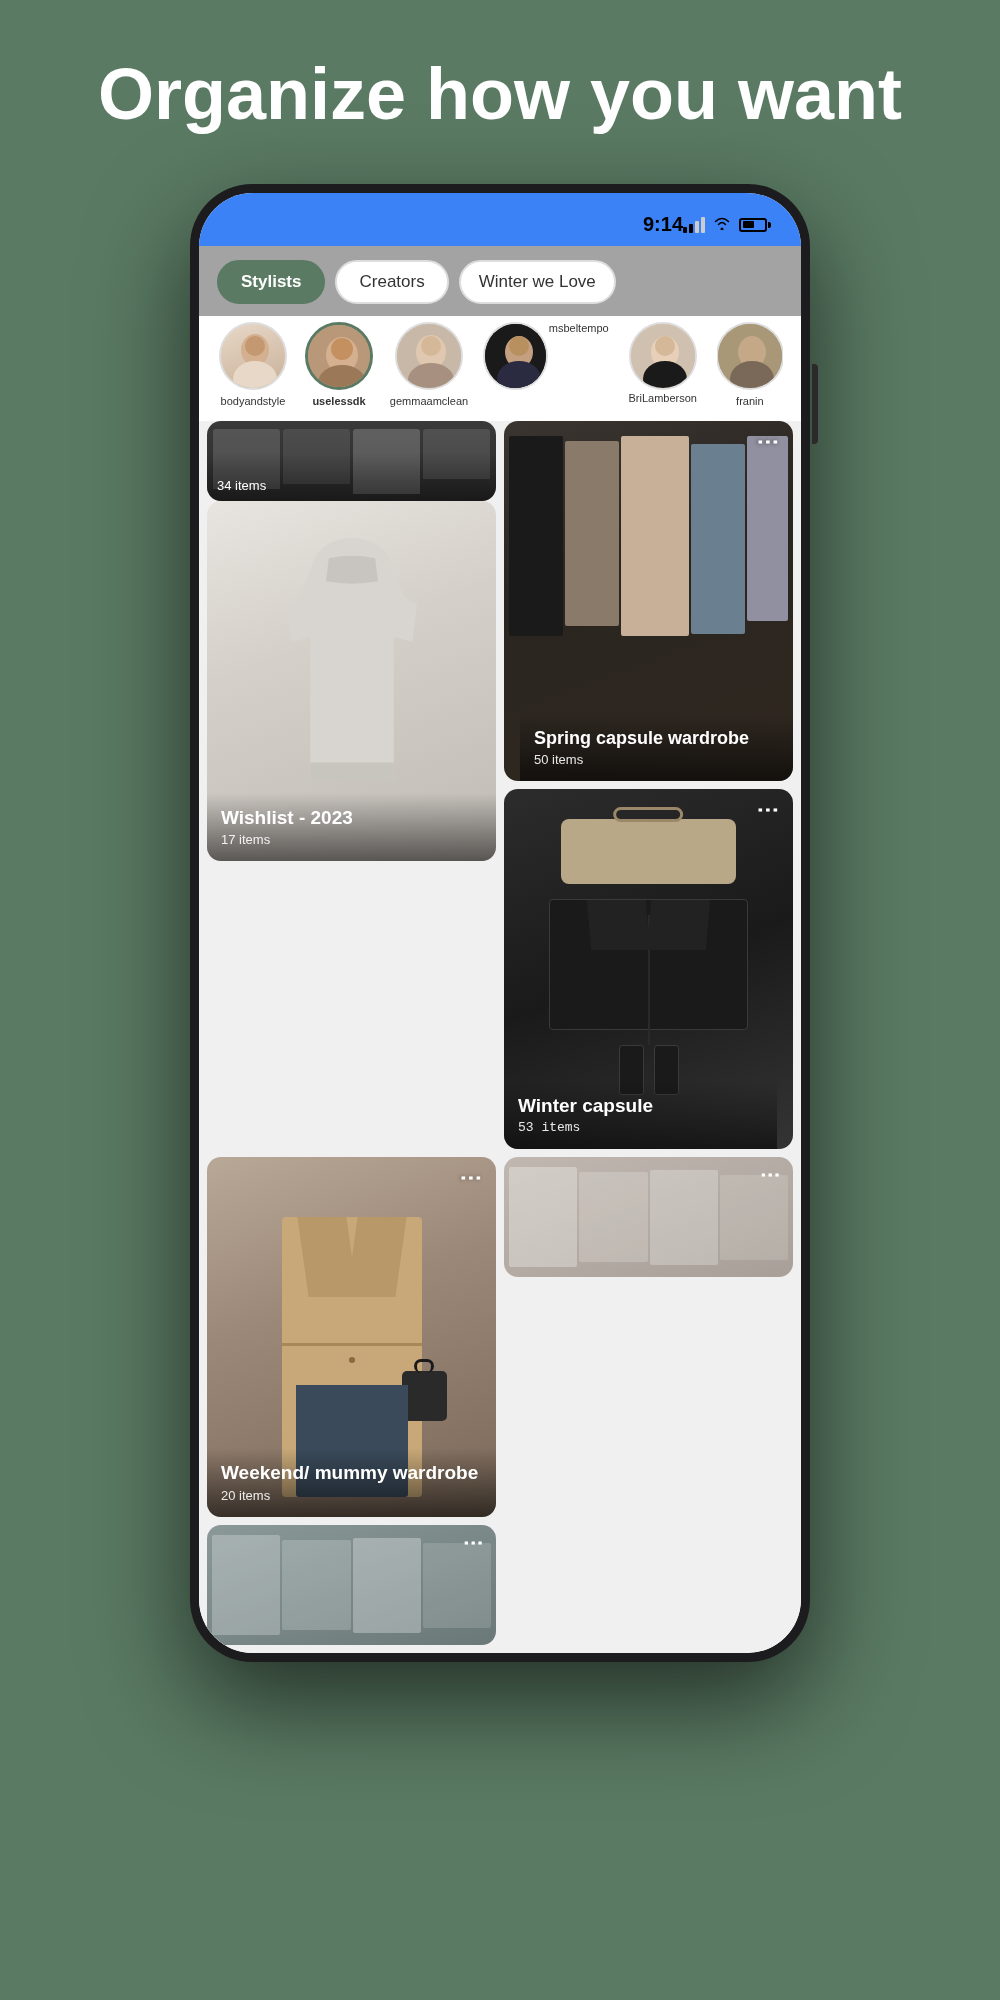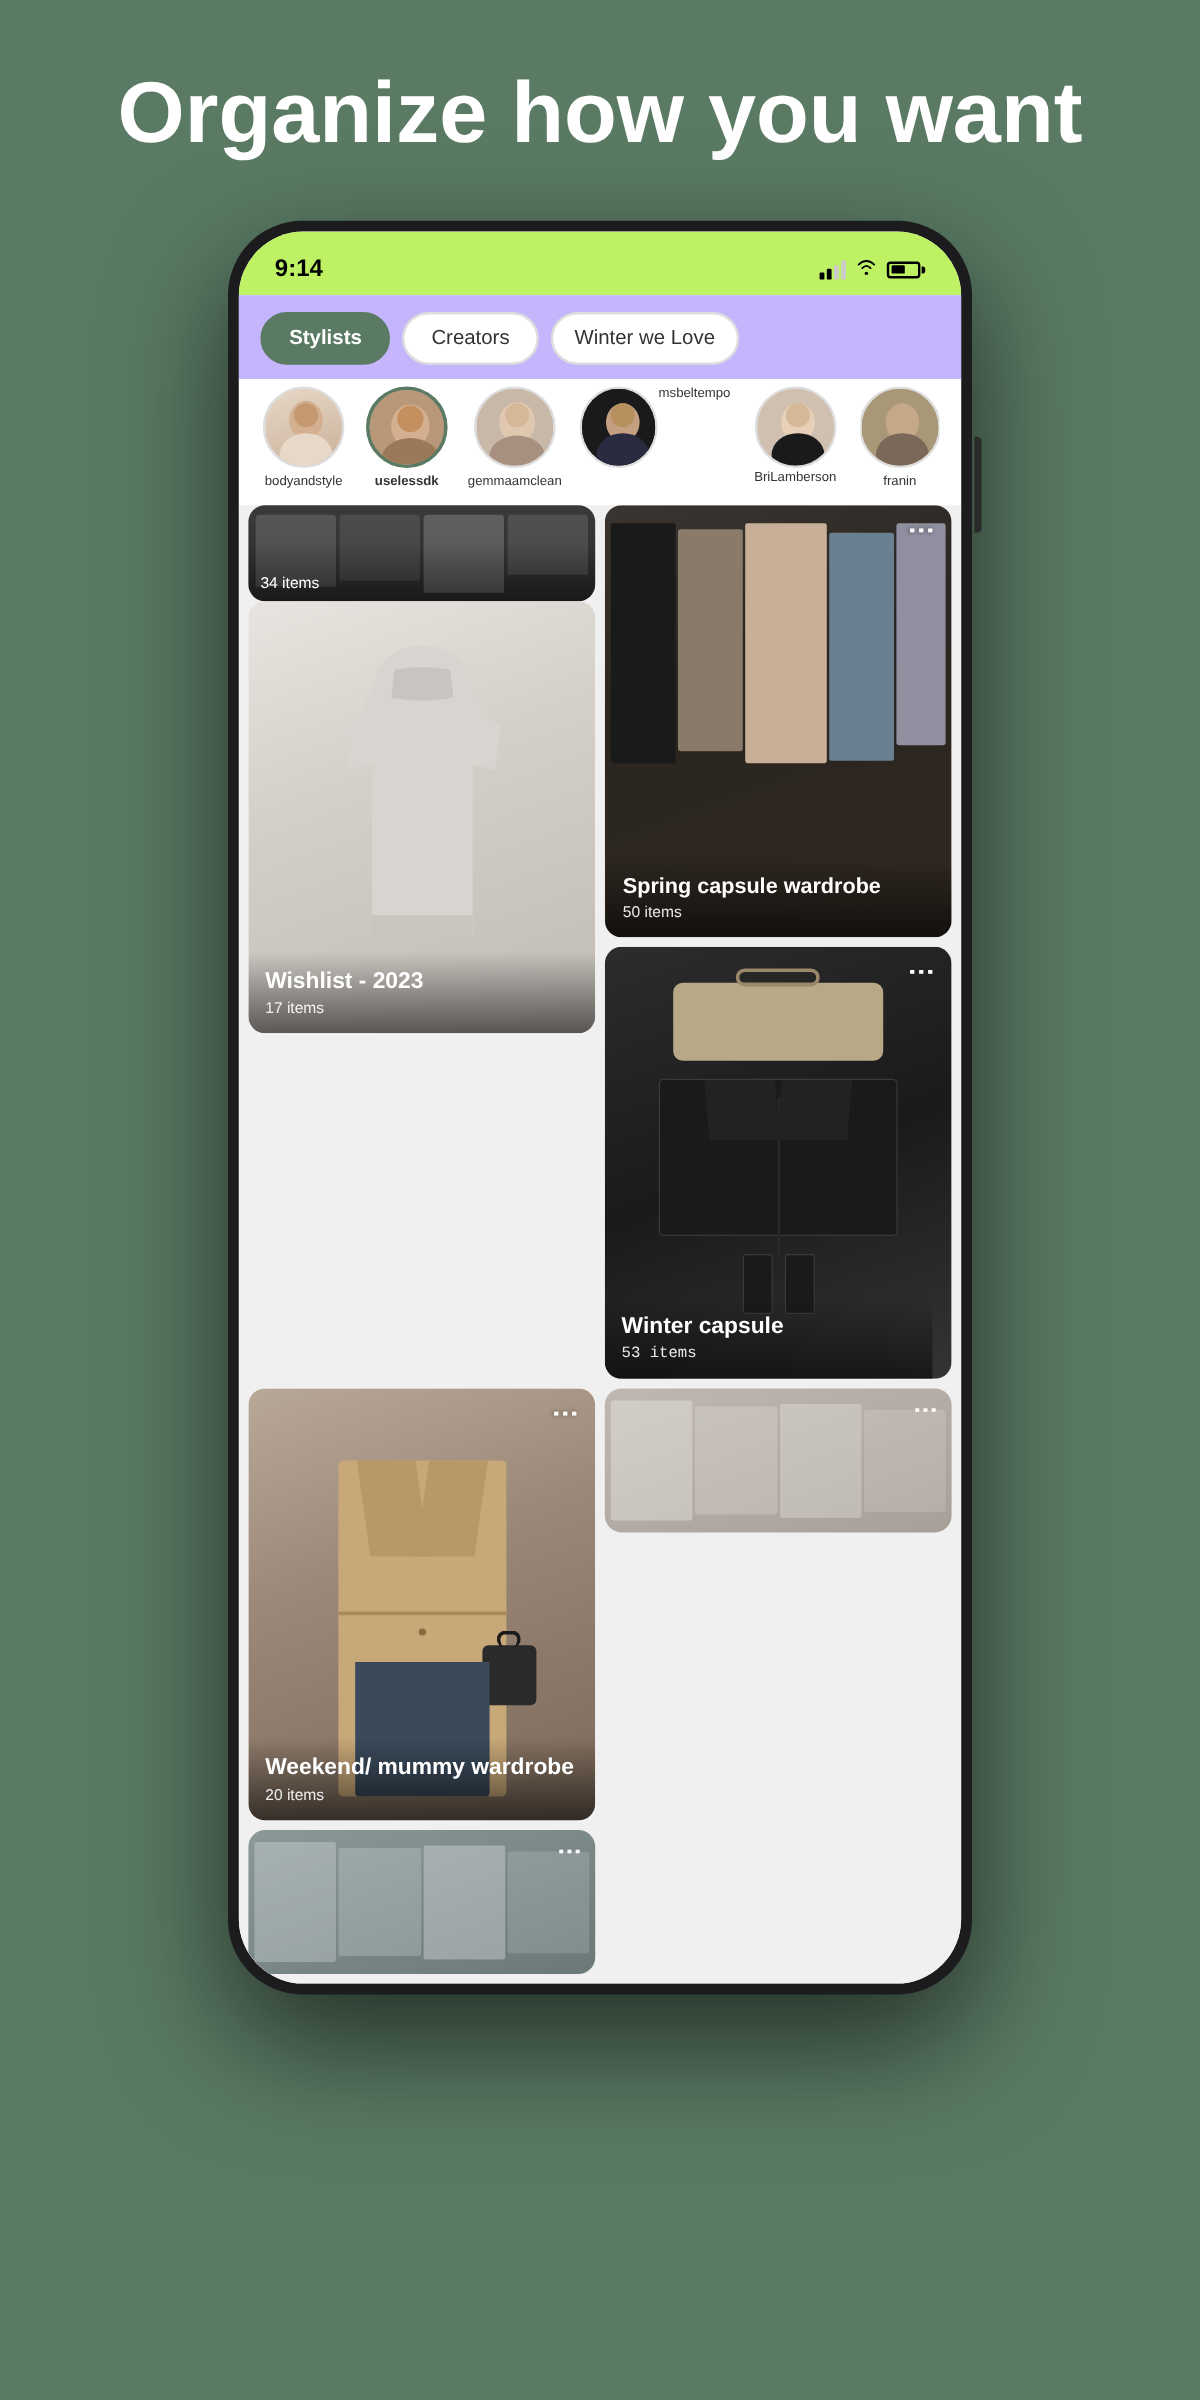--- a/index.html
+++ b/index.html
@@ -19,21 +19,21 @@
   <h1 style="color:white; font-size:72px; font-weight:800; line-height:1.1; font-family:-apple-system,BlinkMacSystemFont,'Segoe UI',sans-serif;">Organize how you want</h1>
 </div>
 
 <div style="display:flex; justify-content:center; margin-top:20px;">
   <div style="width:620px; background:#1c1c1e; border-radius:62px; padding:9px; box-shadow:0 40px 100px rgba(0,0,0,0.6); position:relative;">
 
     <div style="position:absolute; right:-8px; top:180px; width:6px; height:80px; background:#2a2a2a; border-radius:0 4px 4px 0;"></div>
 
     <div style="background:white; border-radius:54px; overflow:hidden; position:relative;">
 
-      <div style="display:flex; justify-content:space-between; align-items:center; padding:20px 30px 10px; background:#bef264;">
+      <div style="display:flex; justify-content:flex-end; align-items:center; padding:20px 30px 10px; background:#3b82f6;">
         <span style="font-size:20px; font-weight:600; color:#000; font-family:-apple-system,sans-serif;">9:14</span>
         <div style="display:flex; align-items:center; gap:8px;">
 
           <div style="display:flex; align-items:flex-end; gap:2px; height:16px;">
             <div style="width:4px; height:6px; background:#000; border-radius:1px;"></div>
             <div style="width:4px; height:9px; background:#000; border-radius:1px;"></div>
             <div style="width:4px; height:12px; background:#ccc; border-radius:1px;"></div>
             <div style="width:4px; height:16px; background:#ccc; border-radius:1px;"></div>
           </div>
 
@@ -48,21 +48,21 @@
 
           <div style="display:flex; align-items:center; gap:1px;">
             <div style="width:28px; height:14px; border:2px solid #000; border-radius:3px; padding:1.5px; position:relative;">
               <div style="width:55%; height:100%; background:#000; border-radius:1px;"></div>
             </div>
             <div style="width:3px; height:6px; background:#000; border-radius:0 2px 2px 0;"></div>
           </div>
         </div>
       </div>
 
-      <div style="display:flex; gap:10px; padding:14px 18px 12px; background:#c4b5fd;">
+      <div style="display:flex; gap:10px; padding:14px 18px 12px; background:#a3a3a3;">
         <button style="padding:10px 22px; border-radius:30px; font-size:17px; font-weight:600; cursor:pointer; border:2px solid #5a7a63; background:#5a7a63; color:white; font-family:-apple-system,sans-serif;">Stylists</button>
         <button style="padding:10px 22px; border-radius:30px; font-size:17px; font-weight:500; cursor:pointer; border:2px solid #ddd; background:white; color:#333; font-family:-apple-system,sans-serif;">Creators</button>
         <button style="padding:10px 18px; border-radius:30px; font-size:17px; font-weight:500; cursor:pointer; border:2px solid #ddd; background:white; color:#333; font-family:-apple-system,sans-serif;">Winter we Love</button>
       </div>
 
       <div style="display:flex; gap:14px; padding:6px 18px 14px; background:white; overflow:hidden;">
 
         <div style="display:flex; flex-direction:column; align-items:center; gap:5px; min-width:72px;">
           <div style="width:68px; height:68px; border-radius:50%; border:2px solid #ddd; overflow:hidden; background:linear-gradient(160deg, #e8d8c8, #c8b098);">
             <svg viewBox="0 0 68 68" width="68" height="68">
@@ -154,21 +154,21 @@
 
             <div style="display:flex; gap:2px; padding:15px 5px 0; height:70%; align-items:flex-start;">
               <div style="flex:0.8; height:200px; background:#1a1a1a; border-radius:2px;"></div>
               <div style="flex:0.8; height:185px; background:#8a7a6a; border-radius:2px; margin-top:5px;"></div>
               <div style="flex:1; height:200px; background:#c8b098; border-radius:2px;"></div>
               <div style="flex:0.8; height:190px; background:#6a8090; border-radius:2px; margin-top:8px;"></div>
               <div style="flex:0.6; height:185px; background:#9090a0; border-radius:2px;"></div>
             </div>
           </div>
           <div style="position:absolute; top:10px; right:12px; color:white; font-size:22px; font-weight:900; text-shadow:0 1px 4px rgba(0,0,0,0.6); cursor:pointer; writing-mode:vertical-rl; letter-spacing:2px;">⋮</div>
-          <div style="position:absolute; bottom:0; left:1px; right:0; padding:14px; background:linear-gradient(transparent, rgba(0,0,0,0.6));">
+          <div style="position:absolute; bottom:0; left:16px; right:0; padding:14px; background:linear-gradient(transparent, rgba(0,0,0,0.6));">
             <div style="color:white; font-size:18px; font-weight:700; line-height:1.2; font-family:-apple-system,sans-serif;">Spring capsule wardrobe</div>
             <div style="color:rgba(255,255,255,0.9); font-size:13px; margin-top:3px; font-family:-apple-system,sans-serif;">50 items</div>
           </div>
         </div>
 
         <div style="border-radius:14px; overflow:hidden; height:360px; position:relative; margin-top:-288px;">
           <div style="width:100%; height:100%; background:linear-gradient(160deg, #e8e4df 0%, #d4cfc9 40%, #c0bbb5 100%); display:flex; align-items:center; justify-content:center; position:relative;">
 
             <svg viewBox="0 0 200 280" width="200" height="260" style="position:absolute; top:20px;">
 

